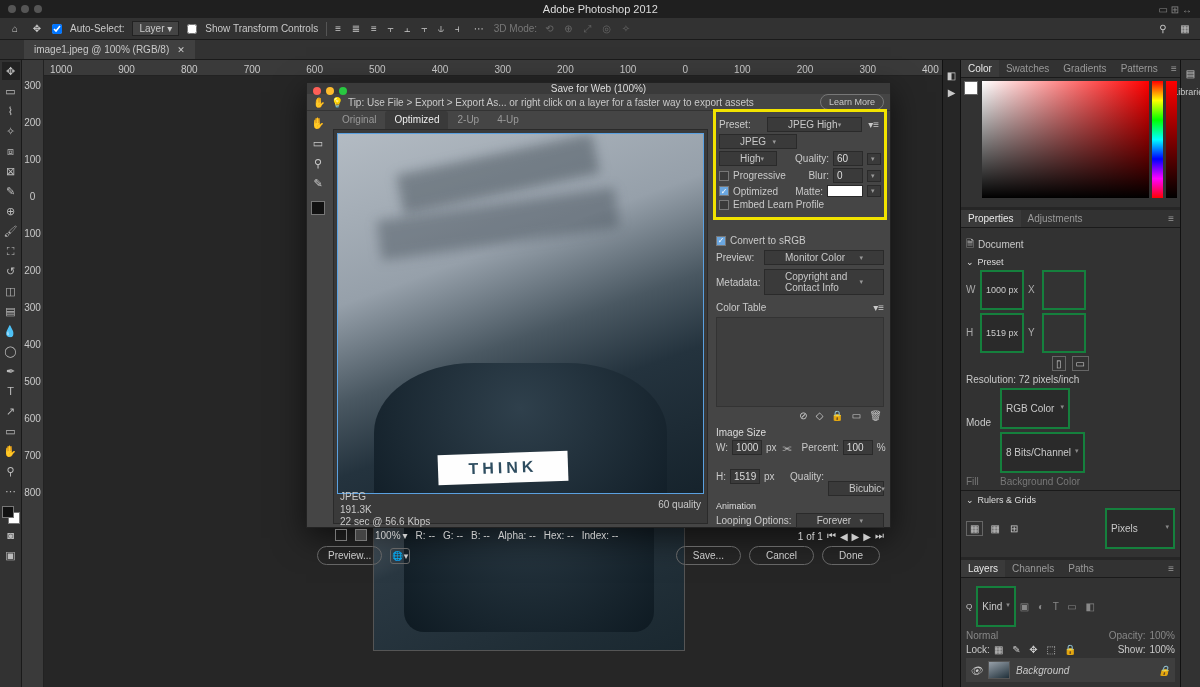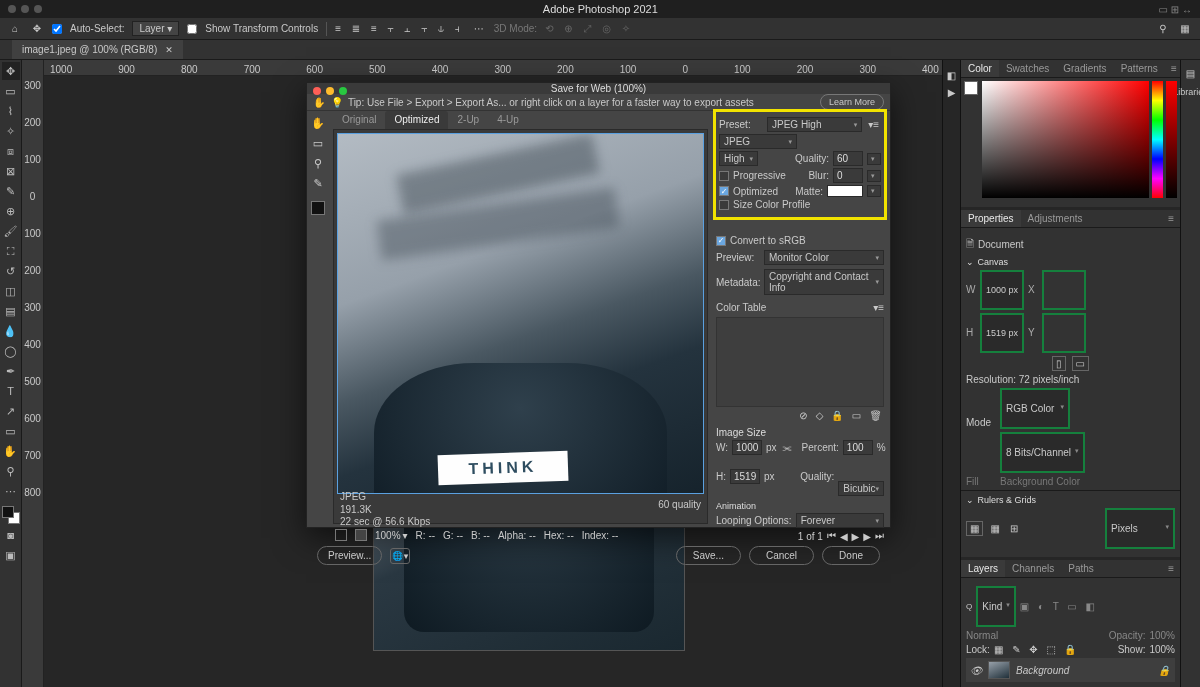--- a/index.html
+++ b/index.html
@@ -13,21 +13,21 @@
 
 
 .optbar { height:22px; background:#323232; border-bottom:1px solid #1a1a1a; display:flex; align-items:center; padding:0 8px; gap:8px; font-size:9px; }
 .optbar .ico { width:14px; height:14px; display:flex; align-items:center; justify-content:center; }
 .optbar input[type=checkbox] { width:10px; height:10px; }
 .optbar .sel { background:#444; padding:1px 6px; border:1px solid #222; }
 .optbar .divider { width:1px; height:14px; background:#555; }
 .optbar .spacer { flex:1; }
 
 
-.tabbar { height:20px; background:#323232; border-bottom:1px solid #1a1a1a; display:flex; align-items:center; padding-left:12px; font-size:10px;text-align:right;}
+.tabbar { height:20px; background:#323232; border-bottom:1px solid #1a1a1a; display:flex; align-items:center; padding-left:24px; font-size:10px;text-align:right;}
 .doctab { background:#404040; height:100%; display:flex; align-items:center; padding:0 10px; }
 .doctab .x { margin-left:8px; font-size:9px; }
 
 
 .main { display:flex; height:calc(687px - 60px); }
 .tools { width:22px; background:#323232; border-right:1px solid #1a1a1a; display:flex; flex-direction:column; align-items:center; gap:2px; padding-top:2px;}
 .tools .t { width:18px; height:18px; display:flex; align-items:center; justify-content:center; font-size:11px; color:#bbb; cursor:pointer;}
 .tools .t.active { background:#222; }
 .tools .swatches { margin-top:4px; position:relative; width:18px; height:18px;}
 .tools .swatches .fg { position:absolute; width:12px; height:12px; background:#111; border:1px solid #777; top:0; left:0;}
@@ -101,21 +101,21 @@
 .preview .meta .line { line-height:1.25;}
 .preview .meta .q { position:absolute; right:6px; top:2px;}
 .bottom-ctrl { height:22px; display:flex; align-items:center; gap:8px; font-size:9px; color:#bbb; padding:0 2px;}
 .bottom-ctrl .sq { width:12px; height:12px; border:1px solid #777;}
 .bottom-ctrl .zsel { display:flex; align-items:center; gap:2px;}
 
 .dlg-right { width:178px; display:flex; flex-direction:column; font-size:9px; padding:1px 6px 4px 4px;}
 .highlighted { border:3px solid #f2e300; padding:3px 3px 5px 3px; margin:-3px -3px 3px -3px;}
 .frow { display:flex; align-items:center; gap:4px; margin:2px 0;}
 .frow .flab { width:44px; color:#ccc; }
-.drop { flex:1; background:#3a3a3a; border:1px solid #2a2a2a; padding:1px 4px; display:flex; justify-content:space-between; align-items:center; min-height:14px; cursor:pointer;}
+.drop { flex:1; background:#3a3a3a; border:1px solid #2a2a2a; padding:1px 20px; display:flex; justify-content:space-between; align-items:center; min-height:14px; cursor:pointer;}
 .drop::after { content:"▾"; font-size:7px; color:#999;}
 .numin { width:30px; background:#3a3a3a; border:1px solid #2a2a2a; padding:1px 3px; text-align:left; color:#ddd;}
 .chk { width:10px; height:10px; border:1px solid #777; display:inline-flex; align-items:center; justify-content:center; font-size:8px; background:#3a3a3a;}
 .chk.checked { background:#6aa6df; color:#fff;}
 .chk.checked::after { content:"✓";}
 .smalldrop { width:36px; background:#3a3a3a; border:1px solid #2a2a2a; padding:1px 3px; display:flex; justify-content:space-between; align-items:center;}
 .smalldrop::after { content:"▾"; font-size:7px; color:#999;}
 .matte { width:36px; height:12px; background:#fff; border:1px solid #2a2a2a;}
 .sep { height:10px;}
 .colortable { height:90px; border:1px solid #333; margin:2px 0 0 0; background:#3e3e3e;}
@@ -134,21 +134,21 @@
 </style>
 </head>
 <body>
 
 <div class="menubar">
   <div class="traffic">
     <div class="dot"></div>
     <div class="dot"></div>
     <div class="dot"></div>
   </div>
-  <div class="title">Adobe Photoshop 2021</div>
+  <div class="title">Adobe Photoshop 2012</div>
   <span style="display:flex;gap:6px;color:#888;">▭ ⊞ ↔</span>
 </div>
 
 <div class="optbar">
   <span class="ico">⌂</span>
   <span class="ico">✥</span>
   <input type="checkbox" checked="" style="">
   <span>Auto-Select:</span>
   <span class="sel"><span>Layer</span> ▾</span>
   <input type="checkbox" style="">
@@ -269,21 +269,21 @@
     <div class="panel-tabs">
       <span class="active">Properties</span>
       <span>Adjustments</span>
       <span style="margin-left:auto;padding:3px 6px;">≡</span>
     </div>
     <div class="panel-body">
       <div class="propsrow">
           <span>🗎</span> 
           <span>Document</span>
         </div>
-      <div class="sectionhead">Canvas</div>
+      <div class="sectionhead">Preset</div>
       <div class="propsrow">
         <span class="lab">W</span>
         <input value="1000 px" style="">
         <span class="lab">X</span>
         <input style="background: rgb(51, 51, 51);">
       </div>
       <div class="propsrow">
         <span class="lab">H</span>
         <input value="1519 px" style="">
         <span class="lab">Y</span>
@@ -462,21 +462,21 @@
         <div class="frow">
           <span class="chk checked"></span>
           <span>Optimized</span>
           <span style="flex:1"></span>
           <span>Matte:</span>
           <div class="matte"></div>
           <div class="smalldrop" style="width:14px;min-width:14px;"></div>
         </div>
         <div class="frow">
           <span class="chk"></span>
-          <span>Size Color Profile</span>
+          <span>Embed Learn Profile</span>
         </div>
       </div>
 
       <div class="sep"></div>
       <div class="frow">
         <span class="chk checked"></span>
         <span>Convert to sRGB</span>
       </div>
       <div class="frow">
         <span class="flab">Preview:</span>

